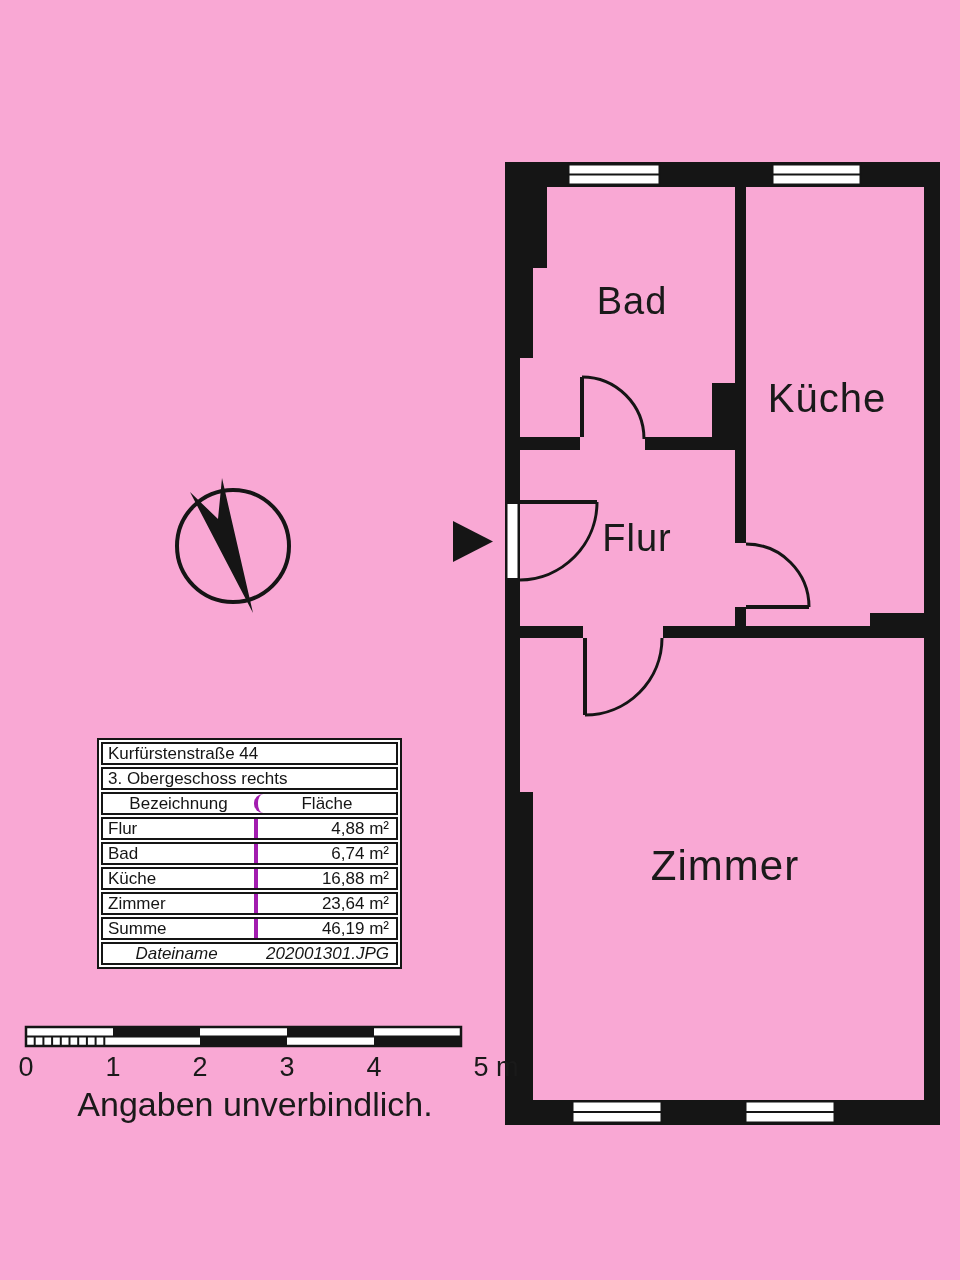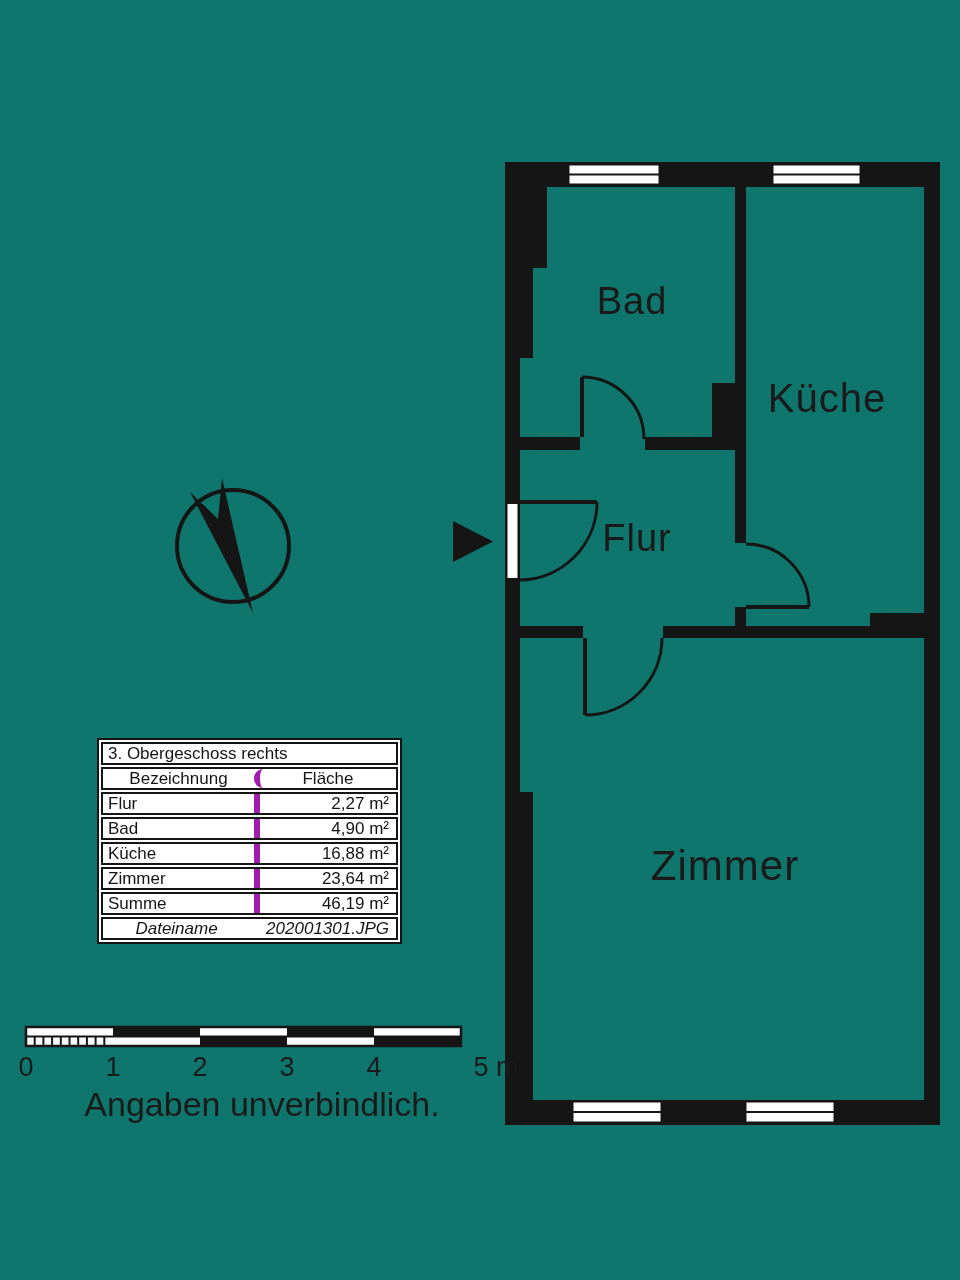--- a/index.html
+++ b/index.html
@@ -1,17 +1,17 @@
 <!DOCTYPE html>
 <html><head>
 <meta charset="utf-8">
 <style>
   html,body{margin:0;padding:0;background:#f4f4f4;}
   .screen{
-    position:relative;width:960px;height:1280px;background:#0f766e;
+    position:relative;width:960px;height:1280px;background:#f9a8d4;
     font-family:"Liberation Sans",sans-serif;color:#151515;overflow:hidden;
   }
   .plan-svg{position:absolute;left:0;top:0;width:960px;height:1280px;}
   .room-label{
     position:absolute;transform:translate(-50%,-50%);
     white-space:nowrap;color:#1a1a1a;letter-spacing:1px;
   }
   .scale-num{
     position:absolute;transform:translateX(-50%);
     font-size:27px;color:#1a1a1a;white-space:nowrap;
@@ -27,21 +27,21 @@
   }
   .t-row{
     display:flex;align-items:center;box-sizing:border-box;
     border:2px solid #151515;height:23px;margin-bottom:2px;
     font-size:17px;line-height:19px;background:#fff;
   }
   .t-row:last-child{margin-bottom:0;gap:16px;}
   .c1{width:151px;box-sizing:border-box;padding-left:5px;}
   .c2{
     flex:1;height:100%;display:flex;align-items:center;box-sizing:border-box;
-    border-left:6px solid #a21caf;justify-content:flex-end;padding-right:7px;
+    border-left:4px solid #a21caf;justify-content:flex-end;padding-right:7px;
   }
   .t-row.no-div .c2{border-left:none;}
   .center{justify-content:center;text-align:center;padding-left:0;padding-right:0;display:flex;align-items:center;height:100%;border-radius:9px;}
   .italic{font-style:italic;}
 </style>
 </head>
 <body>
 
 <div class="screen">
 
@@ -119,33 +119,36 @@
     </g>
   </svg>
 
   <div class="room-label" style="left:632px;top:301px;font-size:38px;">Bad</div>
   <div class="room-label" style="left:827px;top:398px;font-size:40px;">Küche</div>
   <div class="room-label" style="left:637px;top:538px;font-size:38px;">Flur</div>
   <div class="room-label" style="left:725px;top:866px;font-size:42px;">Zimmer</div>
 
   <div class="info-table">
     <div class="t-row no-div">
+      <span class="c1" style="width:100%;">Kurfürstenstraße 44</span>
+    </div>
+    <div class="t-row no-div">
       <span class="c1" style="width:100%;">3. Obergeschoss rechts</span>
     </div>
     <div class="t-row">
       <span class="c1 center">Bezeichnung</span>
       <span class="c2 center">Fläche</span>
     </div>
     <div class="t-row">
       <span class="c1">Flur</span>
-      <span class="c2">2,27 m²</span>
+      <span class="c2">4,88 m²</span>
     </div>
     <div class="t-row">
       <span class="c1">Bad</span>
-      <span class="c2">4,90 m²</span>
+      <span class="c2">6,74 m²</span>
     </div>
     <div class="t-row">
       <span class="c1">Küche</span>
       <span class="c2">16,88 m²</span>
     </div>
     <div class="t-row">
       <span class="c1">Zimmer</span>
       <span class="c2">23,64 m²</span>
     </div>
     <div class="t-row">
@@ -158,15 +161,15 @@
     </div>
   </div>
 
   <div class="scale-num" style="left:26px;top:1052px;">0</div>
   <div class="scale-num" style="left:113px;top:1052px;">1</div>
   <div class="scale-num" style="left:200px;top:1052px;">2</div>
   <div class="scale-num" style="left:287px;top:1052px;">3</div>
   <div class="scale-num" style="left:374px;top:1052px;">4</div>
   <div class="scale-num" style="left:496px;top:1052px;">5 m</div>
 
-  <div class="notice" style="left:255px;top:1085px;margin-left:7px;">Angaben unverbindlich.</div>
+  <div class="notice" style="left:255px;top:1085px;">Angaben unverbindlich.</div>
 
 </div>
 
 </body></html>

